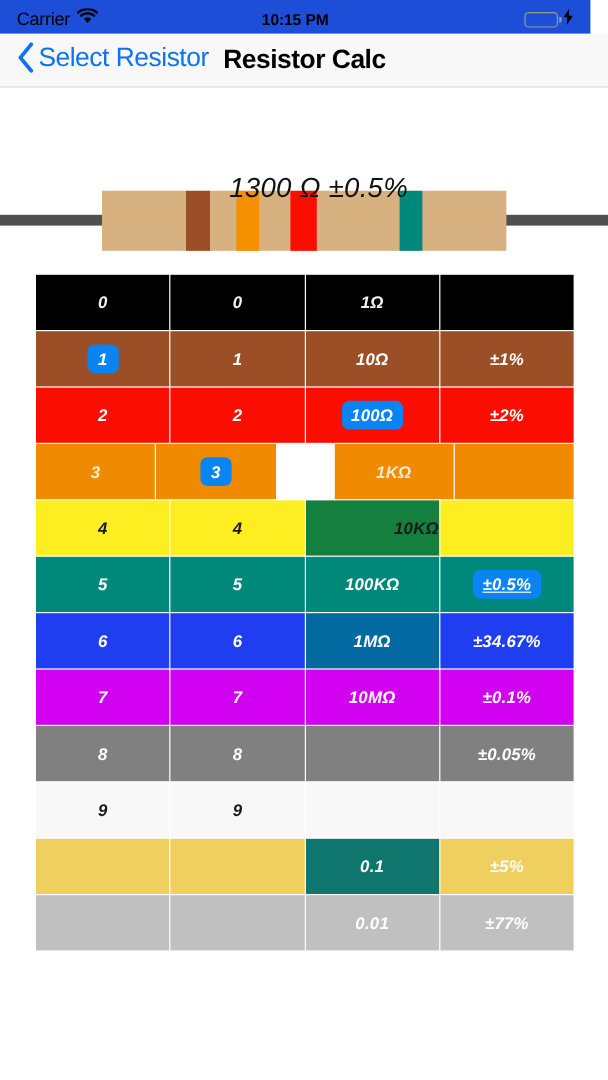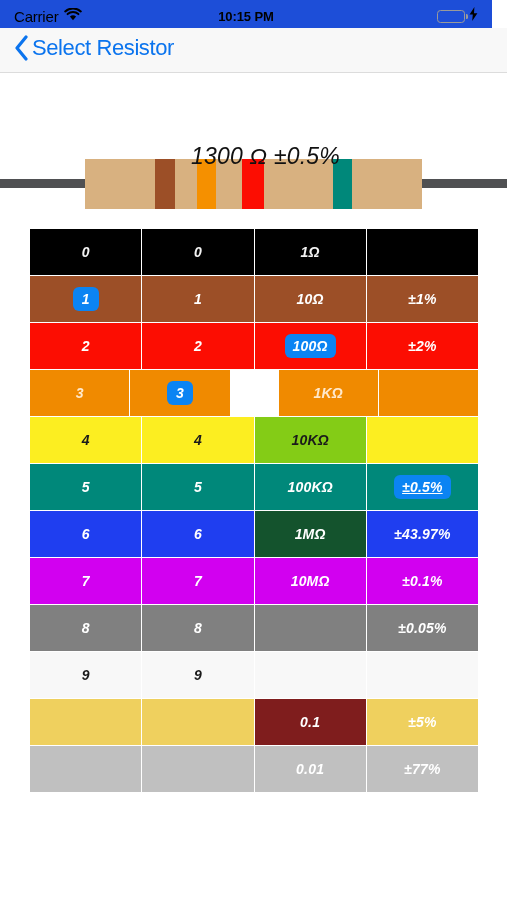--- a/index.html
+++ b/index.html
@@ -231,20 +231,21 @@
 
 <div class="nav-bar">
   <div class="back-button">
     <span class="chevron-left-icon">
       <svg width="15" height="26" viewBox="0 0 15 26">
         <path d="M12 2 L3 13 L12 24" stroke="#0b74ee" stroke-width="3.2" fill="none" stroke-linecap="round" stroke-linejoin="round"></path>
       </svg>
     </span>
     <span class="back-label">Select Resistor</span>
   </div>
+  <div class="nav-title">Resistor Calc</div>
 </div>
 
 <div class="resistor-area">
   <div class="resistor-wire"></div>
   <div class="resistor-body" id="resistor-body">
       <div class="band" style="left: 70px; width: 20px; background: rgb(156, 79, 39);"></div>
       <div class="band" style="left: 112px; width: 19px; background: rgb(245, 144, 0);"></div>
       <div class="band" style="left: 157px; width: 22px; background: rgb(252, 13, 2);"></div>
       <div class="band" style="left: 248px; width: 19px; background: rgb(0, 136, 122);"></div>
     </div>
@@ -305,21 +306,21 @@
       </div>
       <div class="cell" style="background: rgb(240, 138, 0); color: rgb(255, 233, 204);"></div>
     </div>
     <div class="table-row">
       <div class="cell" style="background: rgb(252, 238, 33); color: rgb(26, 26, 26);">
         <span>4</span>
       </div>
       <div class="cell" style="background: rgb(252, 238, 33); color: rgb(26, 26, 26);">
         <span>4</span>
       </div>
-      <div class="cell" style="background: #84cc16; color: rgb(26, 26, 26);">
+      <div class="cell" style="background: #15803d; color: rgb(26, 26, 26); justify-content: flex-end;">
         <span>10KΩ</span>
       </div>
       <div class="cell" style="background: rgb(252, 238, 33); color: rgb(26, 26, 26);"></div>
     </div>
     <div class="table-row">
       <div class="cell" style="background: rgb(0, 136, 122); color: rgb(255, 255, 255);">
         <span>5</span>
       </div>
       <div class="cell" style="background: rgb(0, 136, 122); color: rgb(255, 255, 255);">
         <span>5</span>
@@ -331,25 +332,25 @@
         <span class="pill">±0.5%</span>
       </div>
     </div>
     <div class="table-row">
       <div class="cell" style="background: rgb(31, 62, 240); color: rgb(255, 255, 255);">
         <span>6</span>
       </div>
       <div class="cell" style="background: rgb(31, 62, 240); color: rgb(255, 255, 255);">
         <span>6</span>
       </div>
-      <div class="cell" style="background: #14532d; color: rgb(255, 255, 255);">
+      <div class="cell" style="background: #0369a1; color: rgb(255, 255, 255);">
         <span>1MΩ</span>
       </div>
       <div class="cell" style="background: rgb(31, 62, 240); color: rgb(255, 255, 255);">
-        <span>±43.97%</span>
+        <span>±34.67%</span>
       </div>
     </div>
     <div class="table-row">
       <div class="cell" style="background: rgb(210, 0, 240); color: rgb(255, 255, 255);">
         <span>7</span>
       </div>
       <div class="cell" style="background: rgb(210, 0, 240); color: rgb(255, 255, 255);">
         <span>7</span>
       </div>
       <div class="cell" style="background: rgb(210, 0, 240); color: rgb(255, 255, 255);">
@@ -377,21 +378,21 @@
       </div>
       <div class="cell" style="background: rgb(248, 248, 248); color: rgb(26, 26, 26);">
         <span>9</span>
       </div>
       <div class="cell" style="background: rgb(248, 248, 248); color: rgb(26, 26, 26);"></div>
       <div class="cell" style="background: rgb(248, 248, 248); color: rgb(26, 26, 26);"></div>
     </div>
     <div class="table-row">
       <div class="cell" style="background: rgb(239, 208, 94); color: rgb(255, 255, 255);"></div>
       <div class="cell" style="background: rgb(239, 208, 94); color: rgb(255, 255, 255);"></div>
-      <div class="cell" style="background: #7f1d1d; color: rgb(255, 255, 255);">
+      <div class="cell" style="background: #0f766e; color: rgb(255, 255, 255);">
         <span>0.1</span>
       </div>
       <div class="cell" style="background: rgb(239, 208, 94); color: rgb(255, 255, 255);">
         <span>±5%</span>
       </div>
     </div>
     <div class="table-row">
       <div class="cell" style="background: rgb(192, 192, 192); color: rgb(255, 255, 255);"></div>
       <div class="cell" style="background: rgb(192, 192, 192); color: rgb(255, 255, 255);"></div>
       <div class="cell" style="background: rgb(192, 192, 192); color: rgb(255, 255, 255);">

